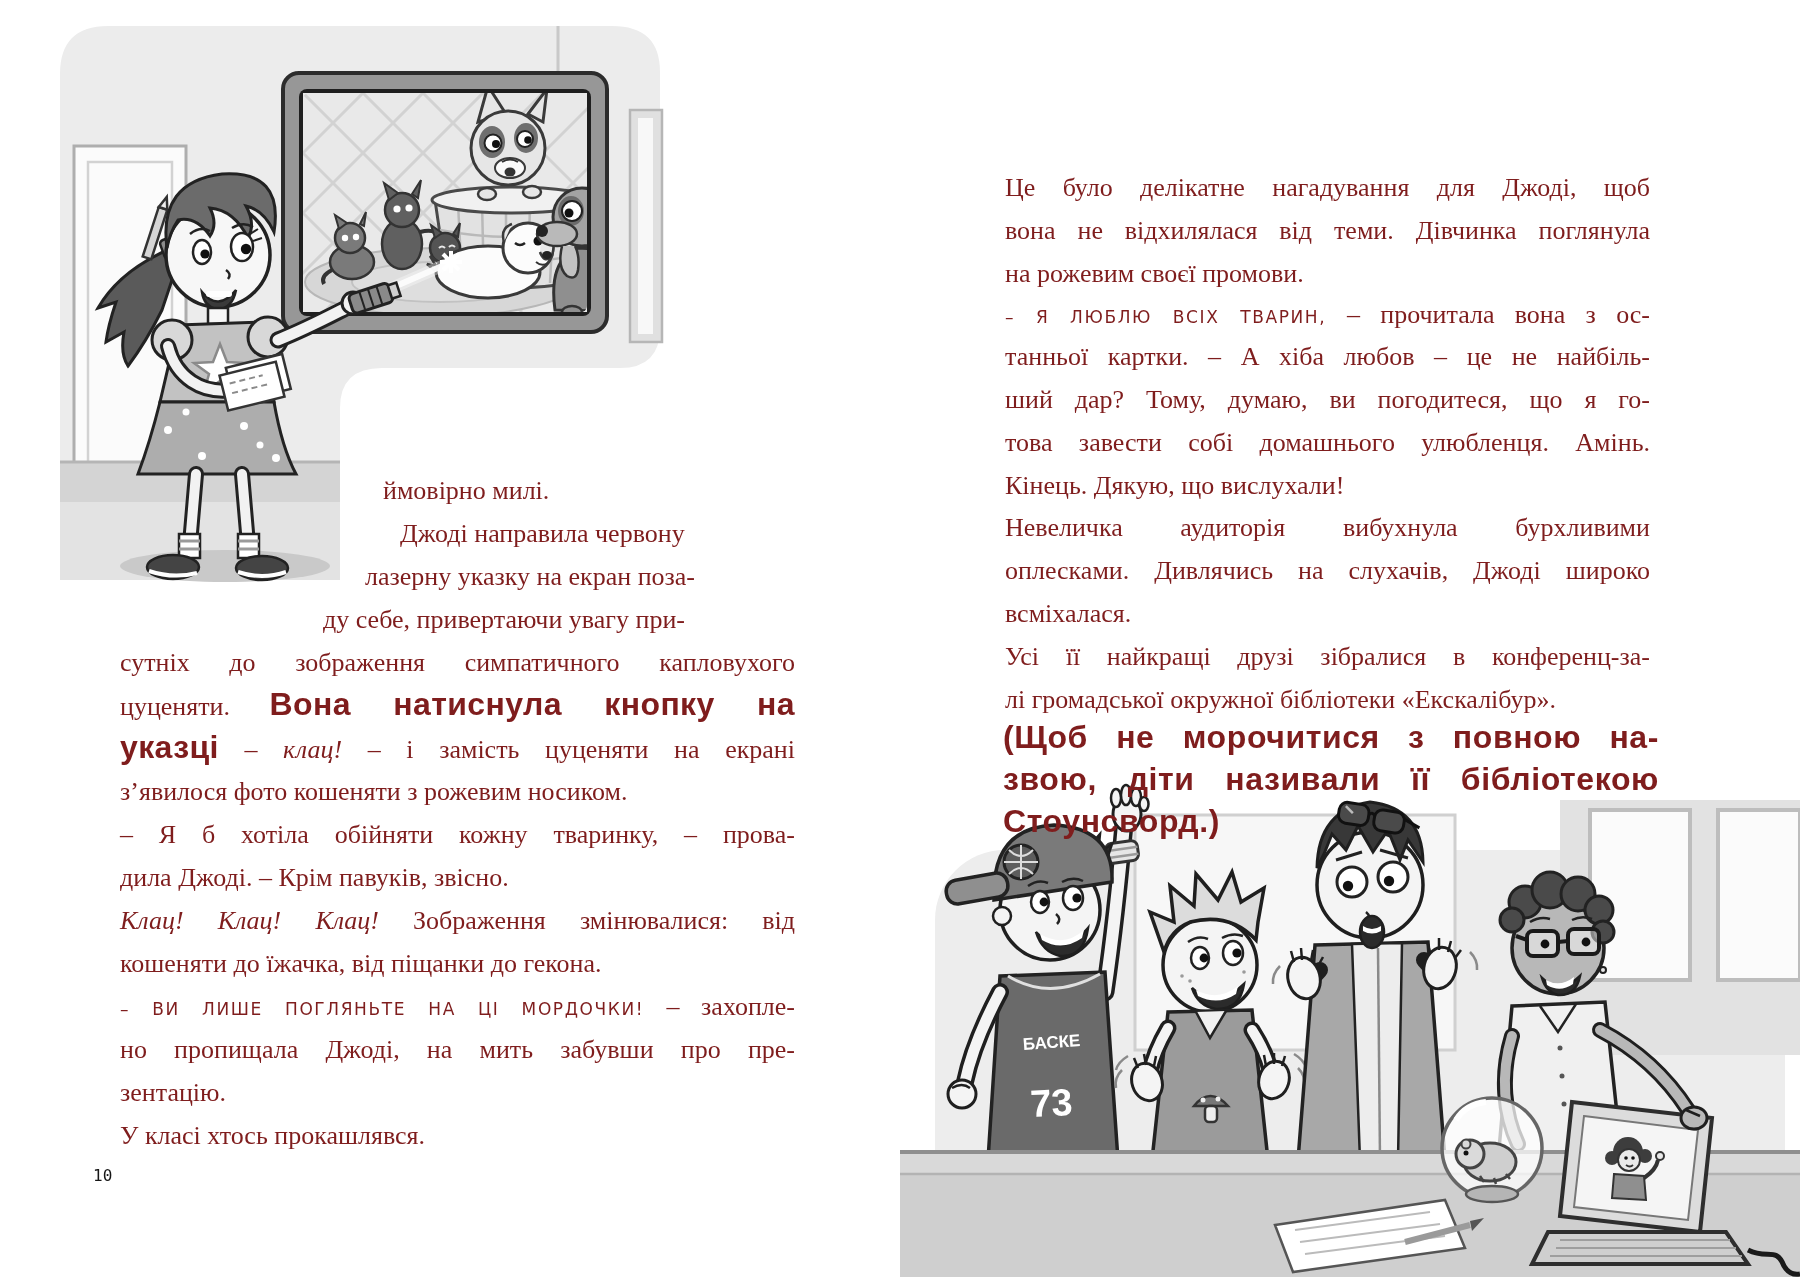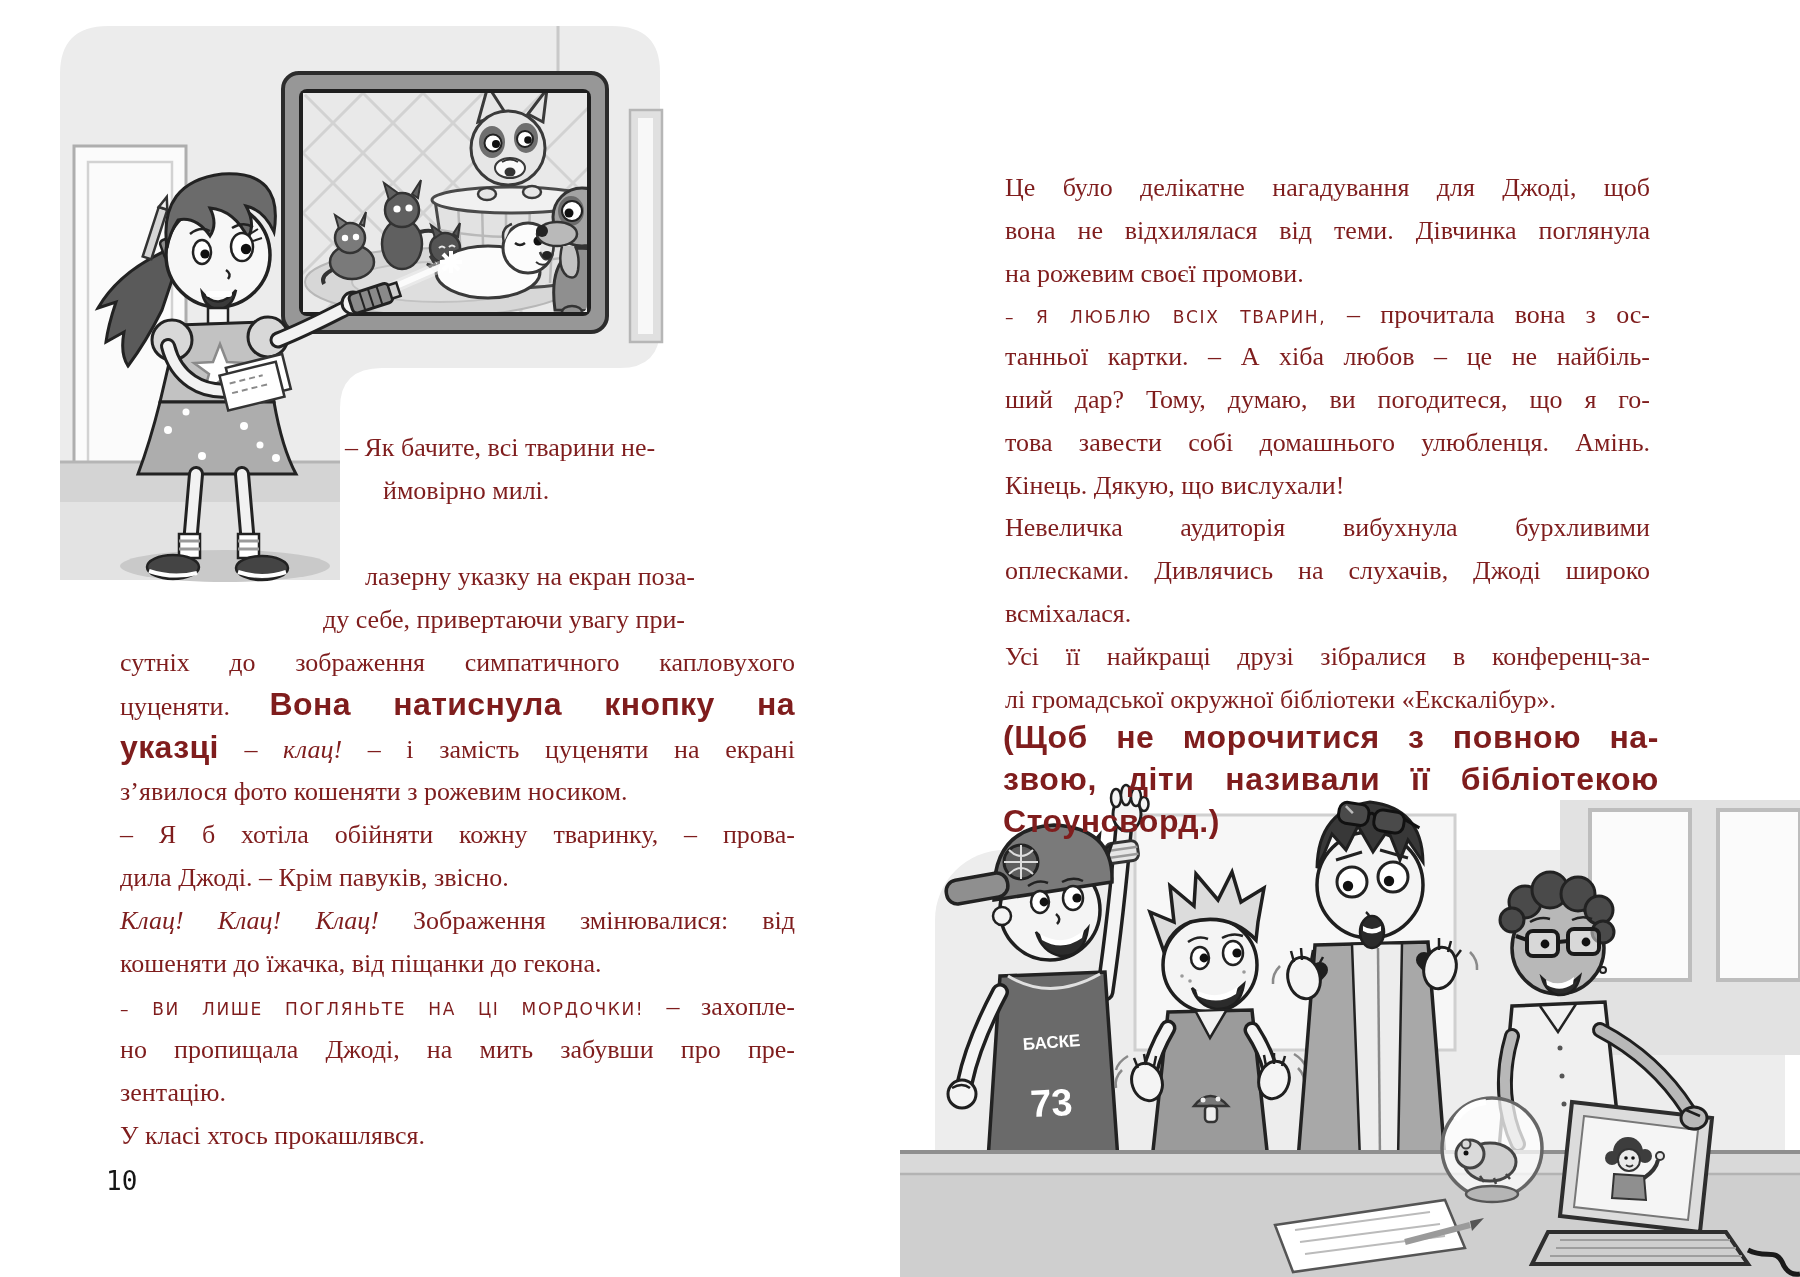--- a/index.html
+++ b/index.html
@@ -4,21 +4,21 @@
 <style>
   html,body{margin:0;padding:0;background:#ffffff;}
   .spread{position:relative;width:1800px;height:1277px;background:#ffffff;overflow:hidden;
           font-family:"Liberation Serif","DejaVu Serif",serif;color:#161616;}
   .line{position:absolute;font-size:26px;line-height:40px;color:#7f1d1d;}
   .just{text-align:justify;text-align-last:justify;}
   .it{font-style:italic;}
   .display{font-family:"Liberation Sans","DejaVu Sans",sans-serif;font-weight:700;font-size:32px;letter-spacing:.4px;}
   .display-big{font-family:"Liberation Sans","DejaVu Sans",sans-serif;font-weight:700;font-size:32px;letter-spacing:.6px;line-height:42px;}
   .hand{font-family:"DejaVu Sans","Liberation Sans",sans-serif;font-size:17px;letter-spacing:1.6px;}
-  .pagenum{position:absolute;font-family:"DejaVu Sans Mono","Liberation Mono",monospace;font-size:26px;margin-left:13px;}
+  .pagenum{position:absolute;font-family:"DejaVu Sans Mono","Liberation Mono",monospace;font-size:16px;}
   svg{position:absolute;}
 </style>
 </head>
 <body>
 
 <div class="spread">
 
   <svg style="left:50px;top:10px" width="650" height="650" viewBox="0 0 650 650">
     <defs>
       <clipPath id="scrClip">
@@ -445,22 +445,22 @@
     </g>
 
     <g>
       <path d="M700,250 C742,272 770,302 788,330" fill="none" stroke="#1f1f1f" stroke-width="16" stroke-linecap="round"></path>
       <path d="M700,250 C742,272 770,302 788,330" fill="none" stroke="#b8b8b8" stroke-width="10" stroke-linecap="round"></path>
       <ellipse cx="794" cy="338" rx="13" ry="11" fill="#b8b8b8" stroke="#1f1f1f" stroke-width="3"></ellipse>
       <path d="M786,330 l14,6" stroke="#1f1f1f" stroke-width="2.5"></path>
     </g>
   </svg>
 
-  <div class="line" style="left:345px;top:428px">–  Як бачите, всі тварини не-</div>
   <div class="line" style="left:383px;top:471px">ймовірно милі.</div>
+  <div class="line" style="left:400px;top:514px">Джоді направила червону</div>
   <div class="line" style="left:365px;top:557px">лазерну указку на екран поза-</div>
   <div class="line" style="left:323px;top:600px">ду себе, привертаючи увагу при-</div>
   <div class="line just" style="left:120px;top:643px;width:675px">сутніх до зображення симпатичного капловухого</div>
   <div class="line just" style="left:120px;top:684px;width:675px"><span>цуценяти. </span><span class="display">Вона натиснула кнопку на</span></div>
   <div class="line just" style="left:120px;top:727px;width:675px"><span class="display">указці</span><span> – </span><span class="it">клац!</span><span> – і замість цуценяти на екрані</span></div>
   <div class="line" style="left:120px;top:772px">з’явилося фото кошеняти з рожевим носиком.</div>
   <div class="line just" style="left:120px;top:815px;width:675px">–  Я б хотіла обійняти кожну тваринку, – прова-</div>
   <div class="line" style="left:120px;top:858px">дила Джоді. – Крім павуків, звісно.</div>
   <div class="line just" style="left:120px;top:901px;width:675px"><span class="it">Клац! Клац! Клац! </span><span>Зображення змінювалися: від</span></div>
   <div class="line" style="left:120px;top:944px">кошеняти до їжачка, від піщанки до гекона.</div>

